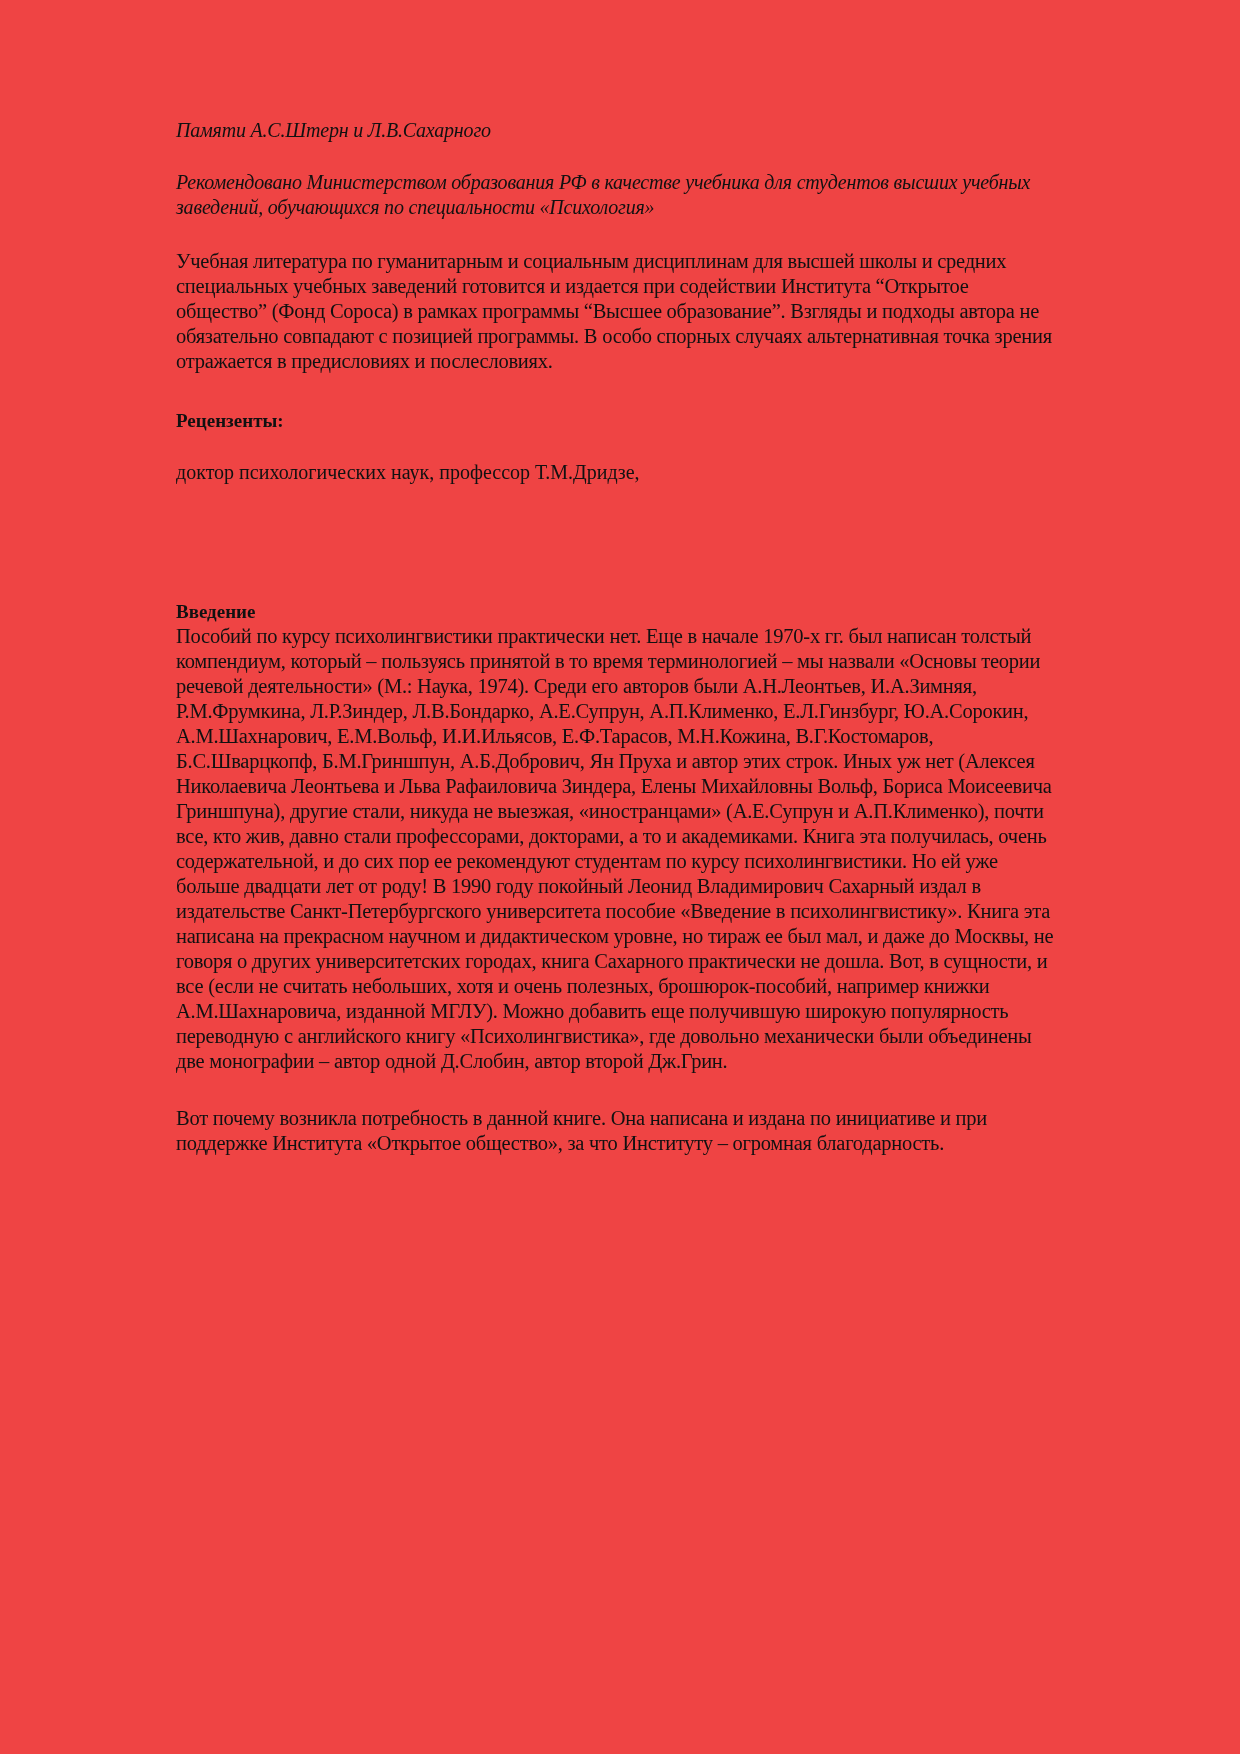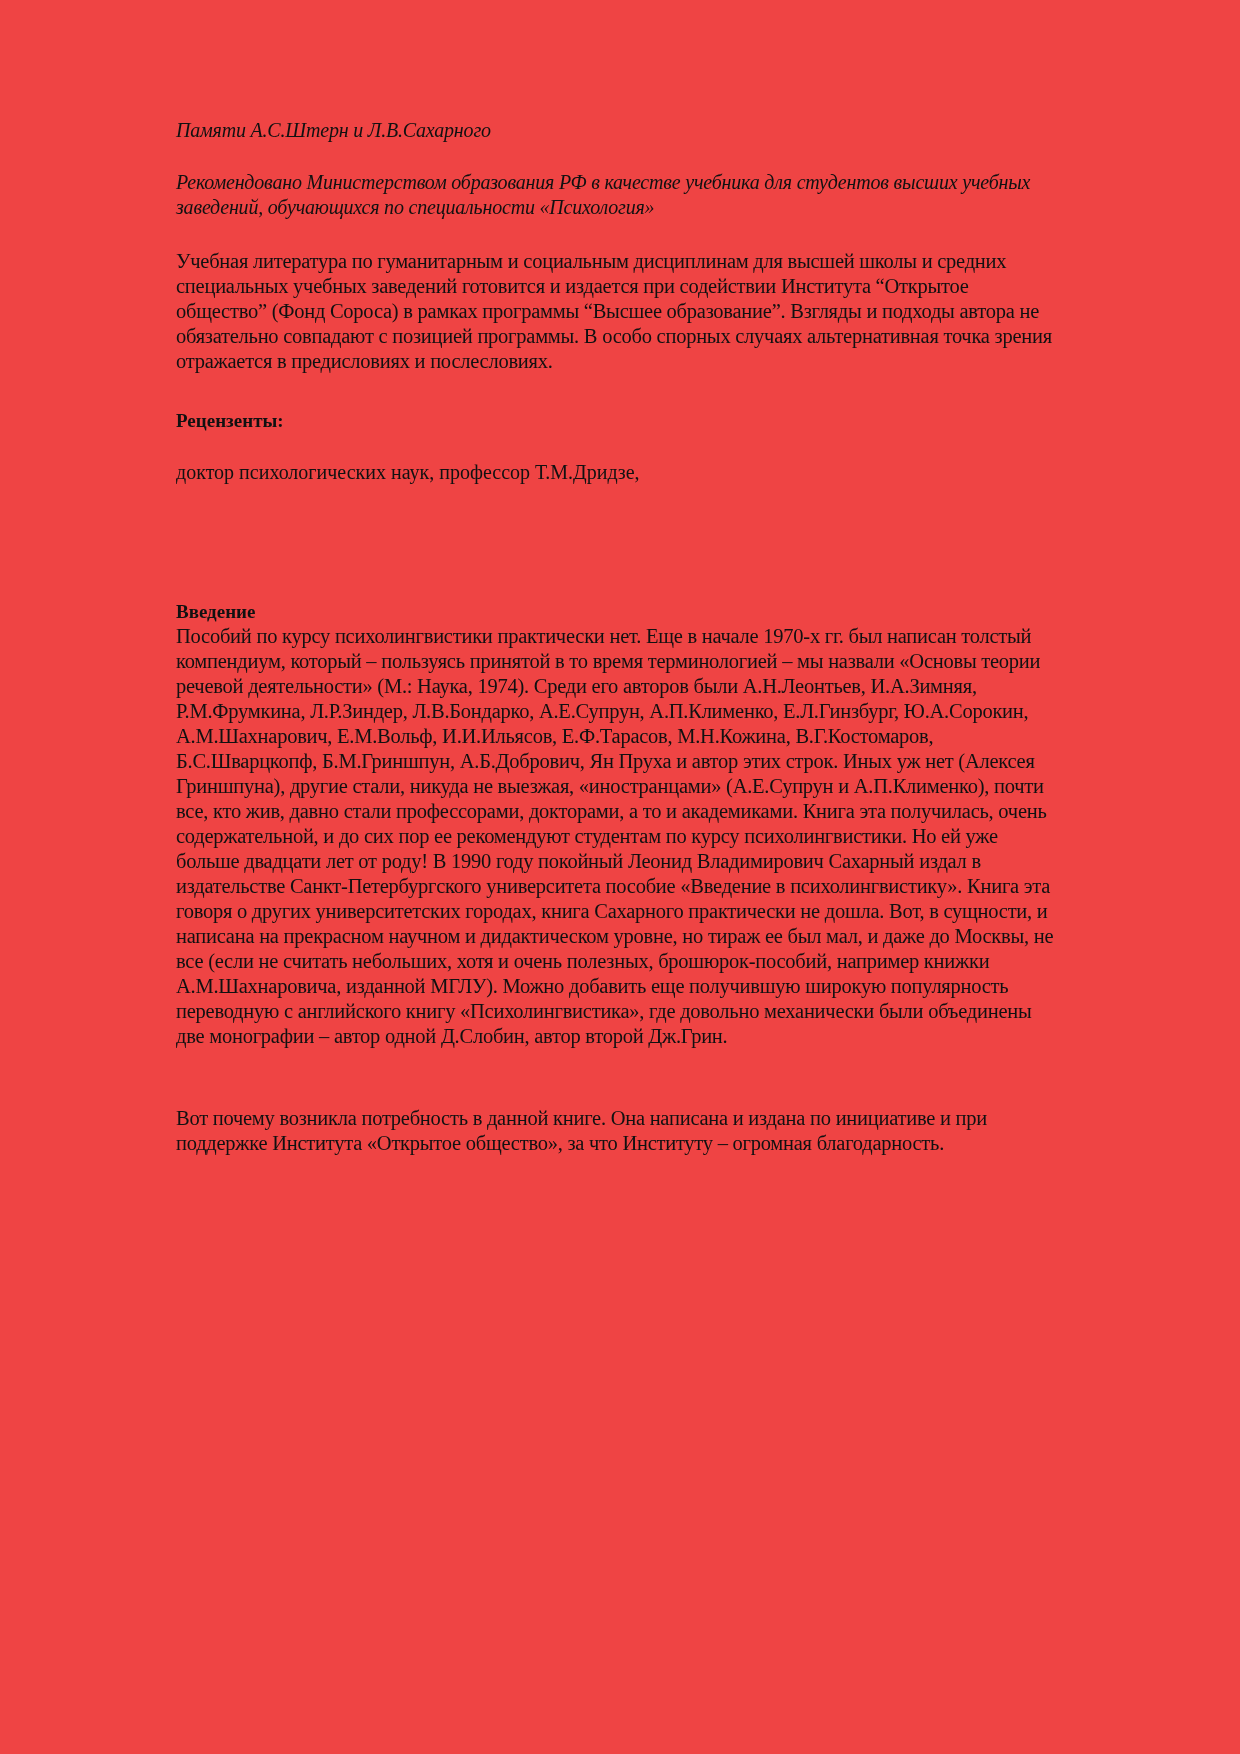--- a/index.html
+++ b/index.html
@@ -88,27 +88,28 @@
 
   <h3 class="block heading" style="top:571px;margin-top:28px;">Введение</h3>
 
   <p class="block body-text" style="top:624px;">
     <span class="line">Пособий по курсу психолингвистики практически нет. Еще в начале 1970-х гг. был написан толстый</span>
     <span class="line">компендиум, который – пользуясь принятой в то время терминологией – мы назвали «Основы теории</span>
     <span class="line">речевой деятельности» (М.: Наука, 1974). Среди его авторов были А.Н.Леонтьев, И.А.Зимняя,</span>
     <span class="line">Р.М.Фрумкина, Л.Р.Зиндер, Л.В.Бондарко, А.Е.Супрун, А.П.Клименко, Е.Л.Гинзбург, Ю.А.Сорокин,</span>
     <span class="line">А.М.Шахнарович, Е.М.Вольф, И.И.Ильясов, Е.Ф.Тарасов, М.Н.Кожина, В.Г.Костомаров,</span>
     <span class="line">Б.С.Шварцкопф, Б.М.Гриншпун, А.Б.Добрович, Ян Пруха и автор этих строк. Иных уж нет (Алексея</span>
+    <span class="line">Николаевича Леонтьева и Льва Рафаиловича Зиндера, Елены Михайловны Вольф, Бориса Моисеевича</span>
     <span class="line">Гриншпуна), другие стали, никуда не выезжая, «иностранцами» (А.Е.Супрун и А.П.Клименко), почти</span>
     <span class="line">все, кто жив, давно стали профессорами, докторами, а то и академиками. Книга эта получилась, очень</span>
     <span class="line">содержательной, и до сих пор ее рекомендуют студентам по курсу психолингвистики. Но ей уже</span>
     <span class="line">больше двадцати лет от роду! В 1990 году покойный Леонид Владимирович Сахарный издал в</span>
     <span class="line">издательстве Санкт-Петербургского университета пособие «Введение в психолингвистику». Книга эта</span>
+    <span class="line">написана на прекрасном научном и дидактическом уровне, но тираж ее был мал, и даже до Москвы, не</span>
     <span class="line">говоря о других университетских городах, книга Сахарного практически не дошла. Вот, в сущности, и</span>
-    <span class="line">написана на прекрасном научном и дидактическом уровне, но тираж ее был мал, и даже до Москвы, не</span>
     <span class="line">все (если не считать небольших, хотя и очень полезных, брошюрок-пособий, например книжки</span>
     <span class="line">А.М.Шахнаровича, изданной МГЛУ). Можно добавить еще получившую широкую популярность</span>
     <span class="line">переводную с английского книгу «Психолингвистика», где довольно механически были объединены</span>
     <span class="line">две монографии – автор одной Д.Слобин, автор второй Дж.Грин.</span>
   </p>
 
   <p class="block body-text" style="top:1106px;">
     <span class="line">Вот почему возникла потребность в данной книге. Она написана и издана по инициативе и при</span>
     <span class="line">поддержке Института «Открытое общество», за что Институту – огромная благодарность.</span>
   </p>

